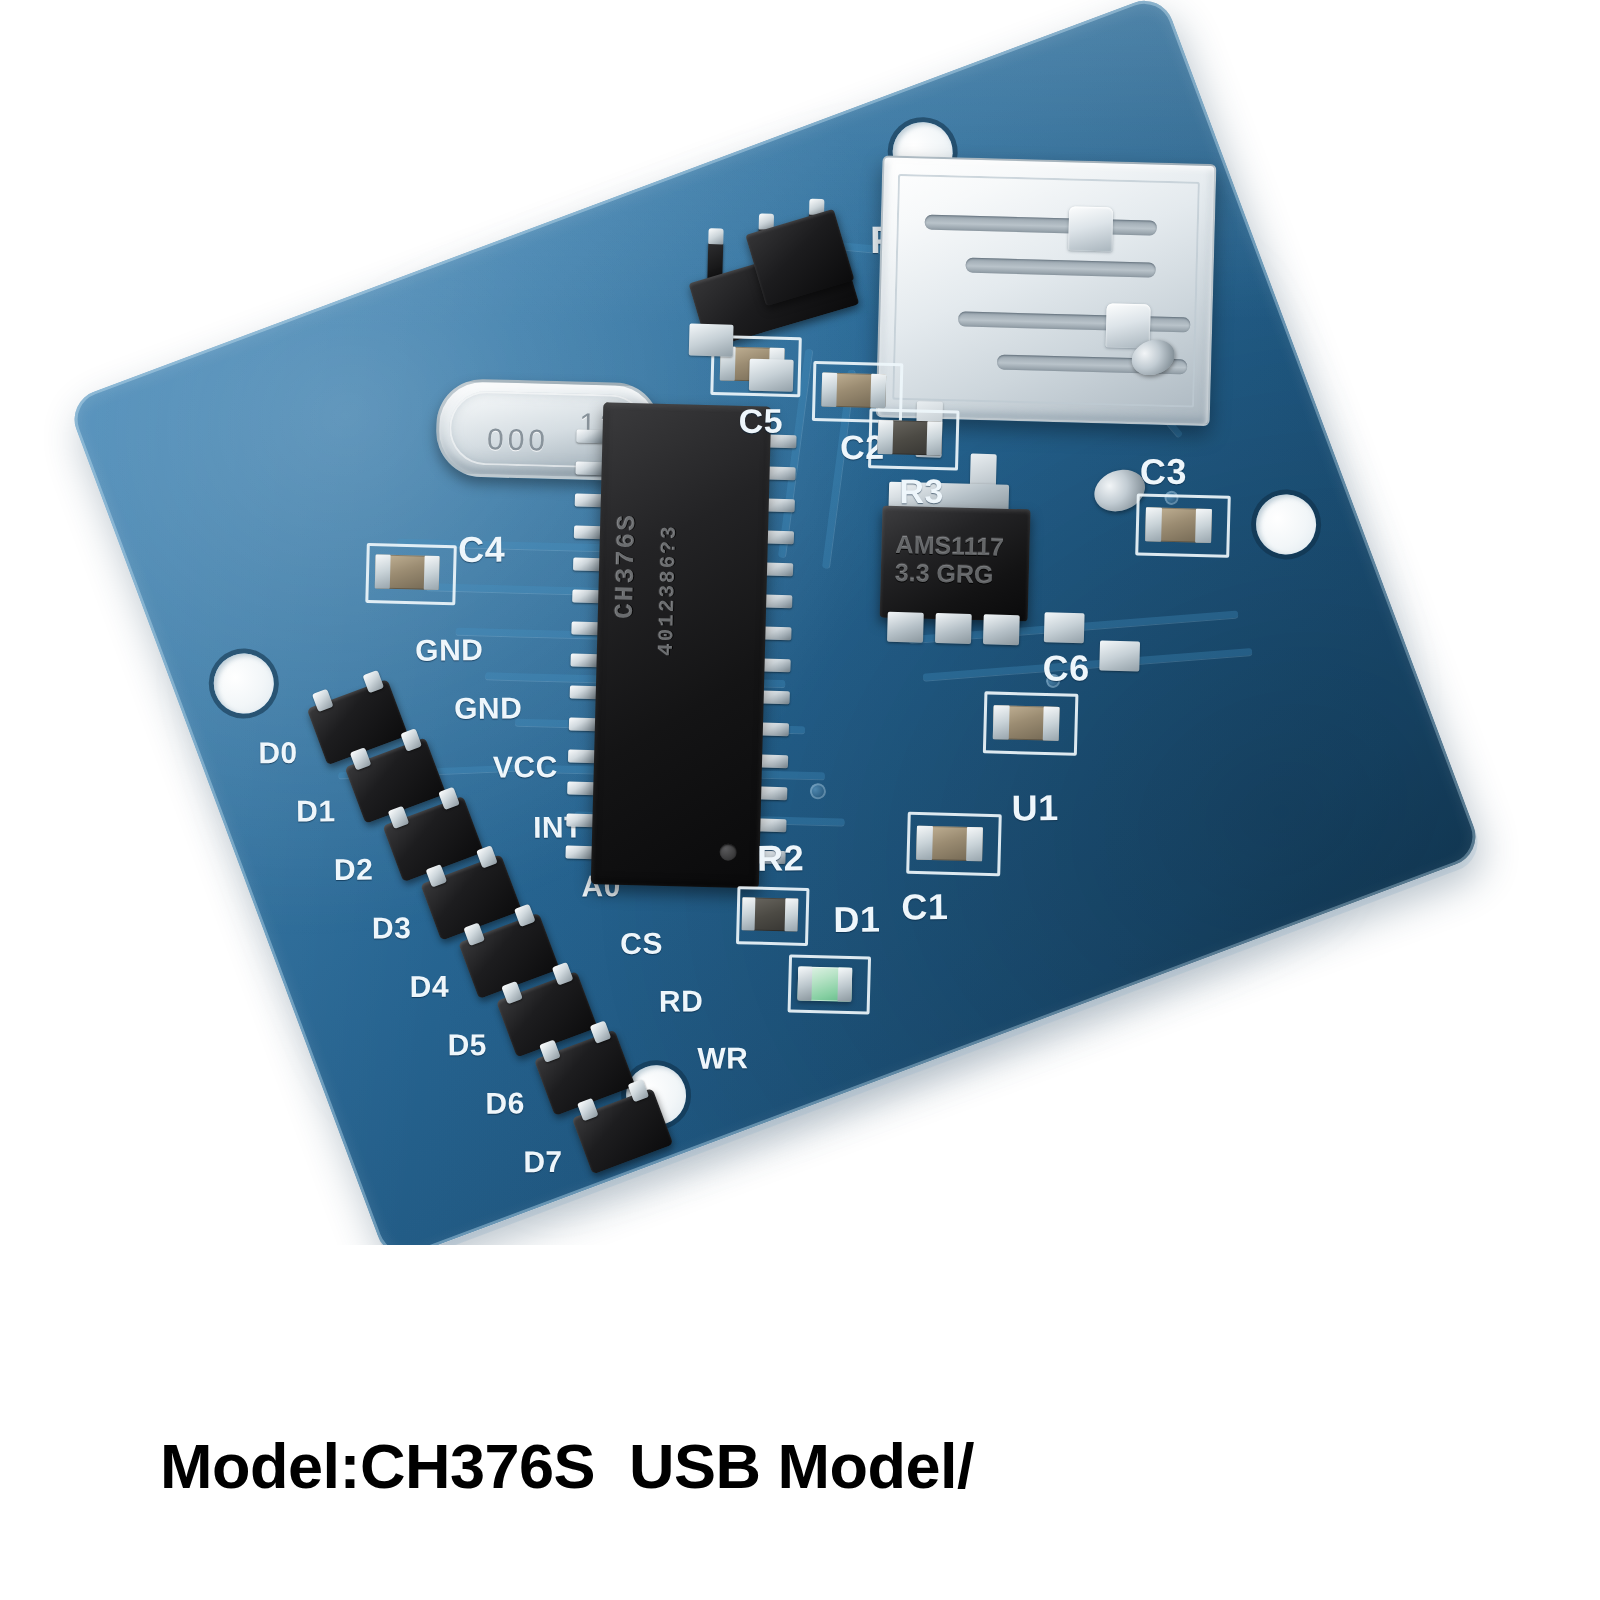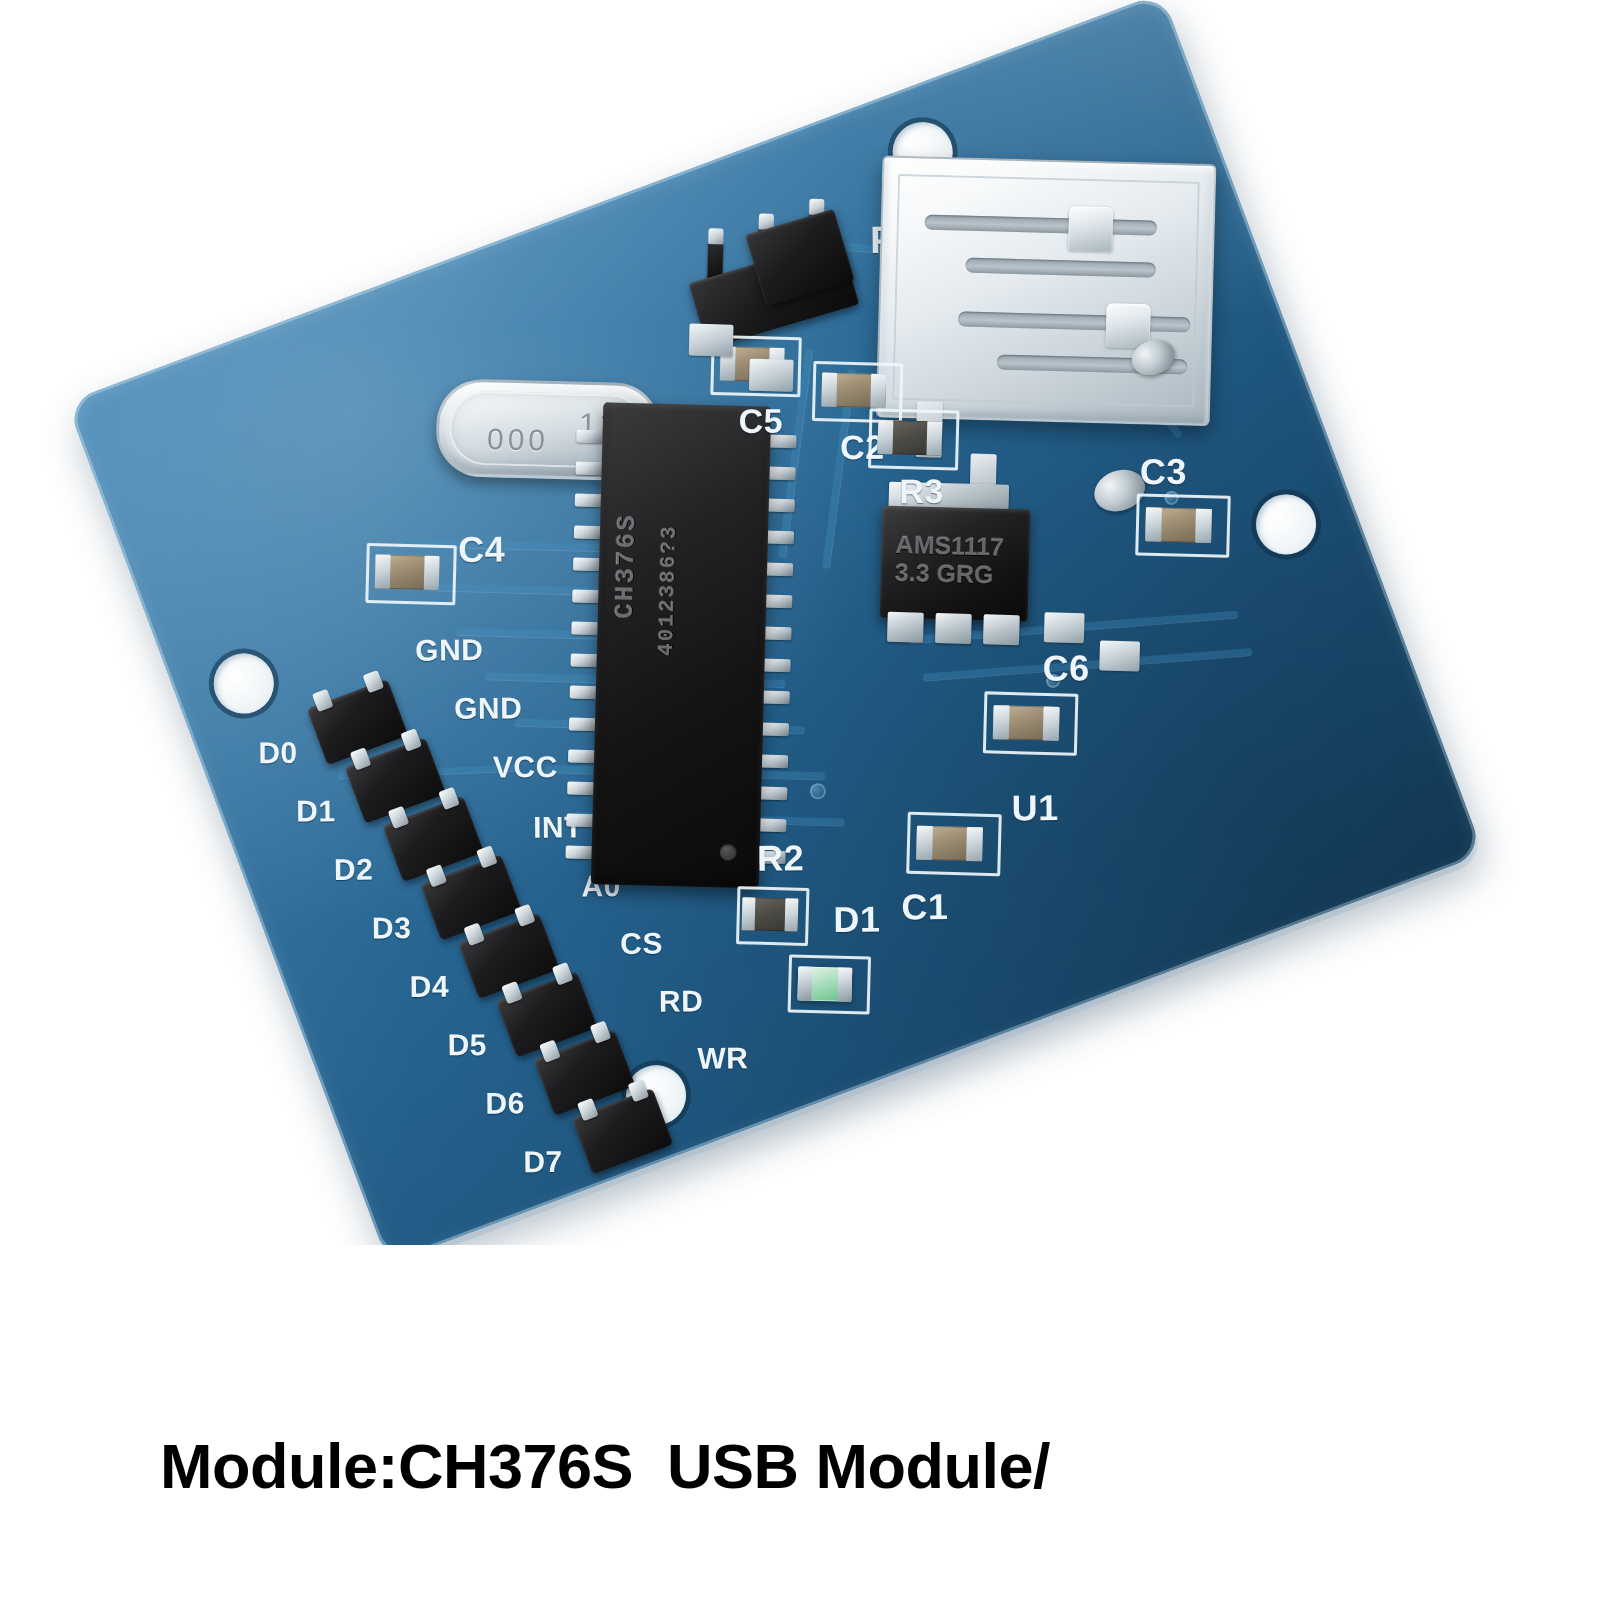--- a/index.html
+++ b/index.html
@@ -548,16 +548,16 @@
 
     <div class="pad" style="left:604px; top:152px; width:44px; height:32px; transform:rotate(22deg);"></div>
     <div class="pad" style="left:648px; top:206px; width:44px; height:32px; transform:rotate(22deg);"></div>
     <div class="pad" style="left:836px; top:546px; width:40px; height:30px; transform:rotate(22deg);"></div>
     <div class="pad" style="left:878px; top:592px; width:40px; height:30px; transform:rotate(22deg);"></div>
 
   </div>
 </div>
 
 <div id="caption">
-  <span class="cap-line">Module:CH376S  USB Module/</span>
+  <span class="cap-line">Model:CH376S  USB Model/</span>
   
   
 </div>
 
 </body></html>

